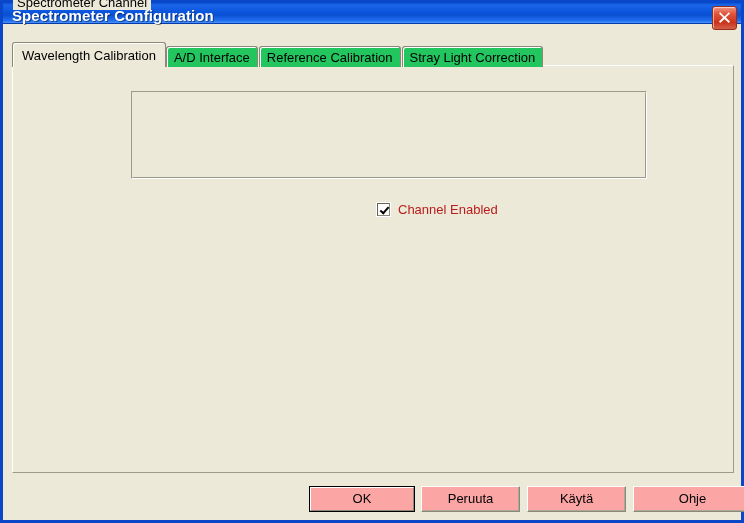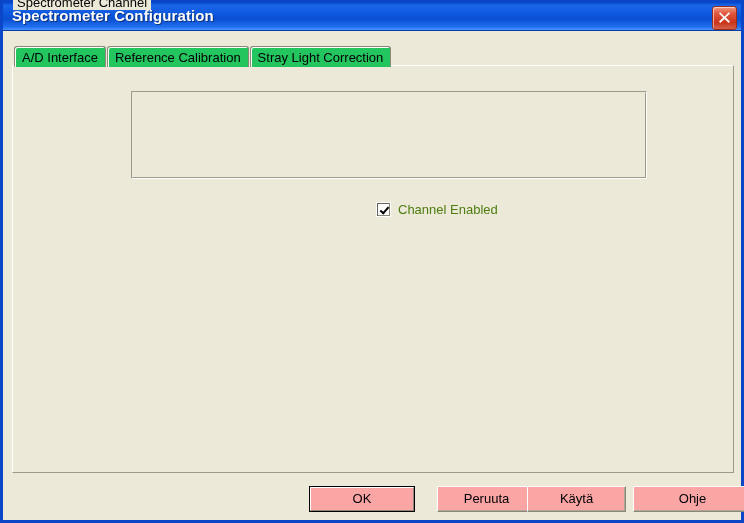--- a/index.html
+++ b/index.html
@@ -18,21 +18,21 @@
     background: #ECE9D8;
     border: 3px solid #0A46C8;
     box-sizing: border-box;
   }
 
   
   #titlebar {
     position: absolute;
     left: 0; top: 0;
     right: 0;
-    height: 28px;
+    height: 21px;
     background: linear-gradient(to bottom,
         #0A51D8 0%, #1B66E8 10%, #0A55DC 45%,
         #0B4FD2 60%, #1F6FF0 88%, #4D92FF 100%);
     border-bottom: 1px solid #063CA8;
     box-sizing: border-box;
   }
   #titlebar-text {
     position: absolute;
     left: 9px; top: 4px;
     font-size: 15px;
@@ -159,21 +159,21 @@
     margin-right: 7px;
   }
   .radio-dot.checked::after {
     content: "";
     position: absolute;
     left: 3px; top: 3px;
     width: 5px; height: 5px;
     border-radius: 50%;
     background: #000000;
   }
-  .radio-label { font-size: 13px; color: #4d7c0f; }
+  .radio-label { font-size: 13px; color: #b91c1c; }
 
   
   #channel-enabled-row {
     position: absolute;
     left: 374px; top: 199px;
     display: flex;
     align-items: center;
     cursor: pointer;
     z-index: 2;
   }
@@ -271,20 +271,21 @@
     <div id="close-button">
       <svg width="15" height="15" viewBox="0 0 15 15">
         <path d="M3.2 2.2 L7.5 6.4 L11.8 2.2 L13.0 3.6 L8.8 7.6 L13.0 11.6 L11.8 13.0 L7.5 8.9 L3.2 13.0 L2.0 11.6 L6.2 7.6 L2.0 3.6 Z" fill="#FFFFFF"></path>
       </svg>
     </div>
   </div>
 
   <div id="tabpanel"></div>
 
   <div id="tabstrip">
+      <div class="tab active">Wavelength Calibration</div>
       <div class="tab">A/D Interface</div>
       <div class="tab">Reference Calibration</div>
       <div class="tab">Stray Light Correction</div>
     </div>
 
   <div id="groupbox">
     <div id="groupbox-inner"></div>
   </div>
   <div id="groupbox-title">Spectrometer Channel</div>
 
@@ -340,18 +341,18 @@
       <div class="field-label" style="left: 230px; width: 172px; top: 322px;">Third Coefficient</div>
       <div class="textbox" style="left: 406px; top: 317px; width: 110px; height: 27px;">-3.04960e-011</div>
       <div class="field-label" style="left: 230px; width: 172px; top: 362px;">Intercept</div>
       <div class="textbox" style="left: 406px; top: 357px; width: 110px; height: 27px;">749.11005</div>
     </div>
 
   <div id="button-host">
       <div class="dlg-button default" style="left: 306px; top: 483px; width: 106px;">
         <span class="inner">OK</span>
       </div>
-      <div class="dlg-button" style="left: 434px; top: 483px; width: 99px;">Peruuta</div>
+      <div class="dlg-button" style="left: 418px; top: 483px; width: 99px;">Peruuta</div>
       <div class="dlg-button" style="left: 524px; top: 483px; width: 99px;">Käytä</div>
       <div class="dlg-button" style="left: 630px; top: 483px; width: 119px;">Ohje</div>
     </div>
 
 </div>
 
 </body></html>

